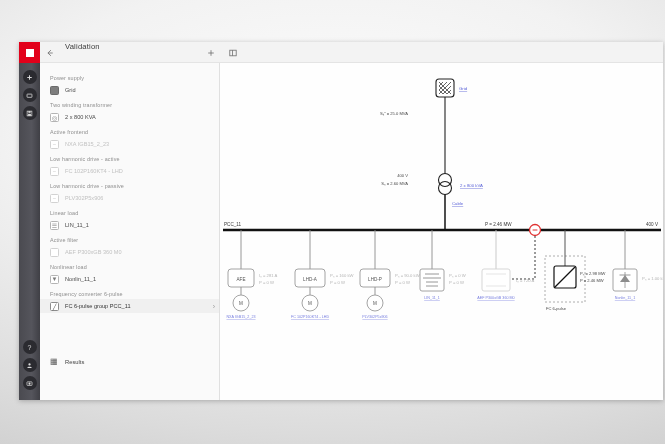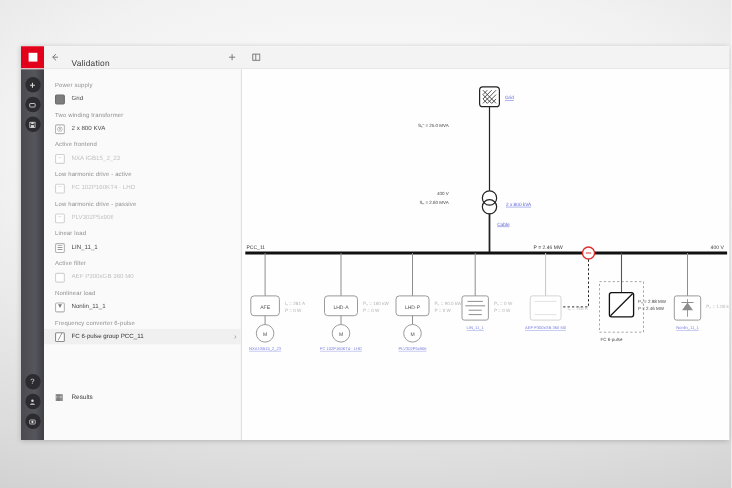--- a/index.html
+++ b/index.html
@@ -20,21 +20,21 @@
     background: #ffffff;
     box-shadow: 0 1px 5px rgba(0,0,0,.25);
     overflow: hidden;
   }
   
   #topbar {
     position: absolute; left: 0; top: 0;
     width: 100%; height: 21px;
     background: #f3f3f3;
     border-bottom: 1px solid #e4e4e4;
-    display: flex; align-items: flex-end;
+    display: flex; align-items: flex-start;
   }
   #app-logo {
     width: 21px; height: 21px;
     background: #e2001a;
     display: flex; align-items: center; justify-content: center;
     flex: none;
   }
   #app-logo .glyph {
     width: 8px; height: 8px;
     background: #fff;

